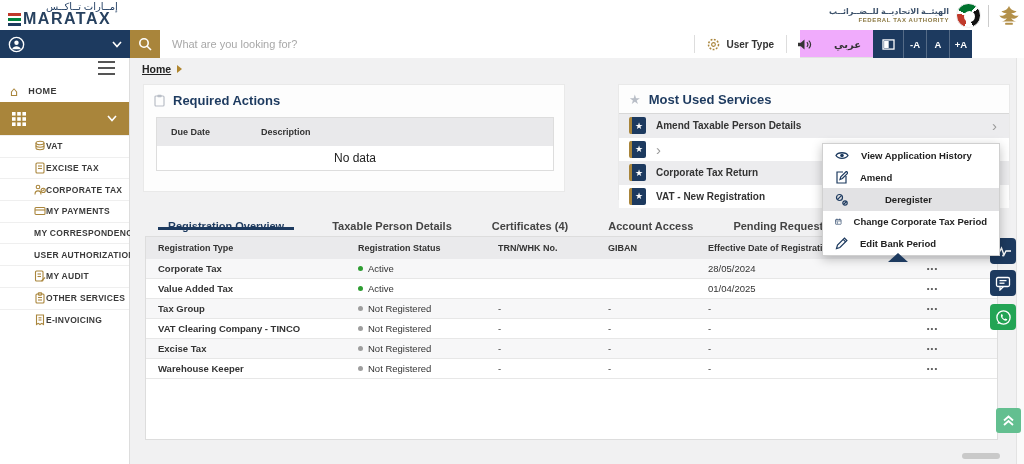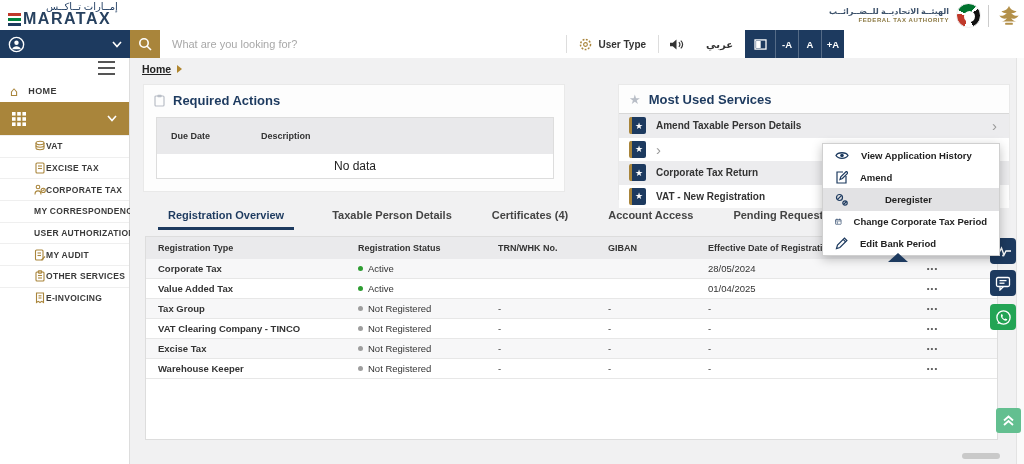--- a/index.html
+++ b/index.html
@@ -21,21 +21,21 @@
   .fta-text { text-align:right; line-height:1.15; }
   .fta-ar { font-size:8px; font-weight:700; color:#3d526b; white-space:nowrap; }
   .fta-en { font-size:6px; font-weight:700; letter-spacing:.6px; color:#8a7740; white-space:nowrap; }
   .fta-donut { width:25px; height:25px; border-radius:50%;
     background:conic-gradient(from 200deg,#c0392b 0 22%,#fff 22% 27%,#00732f 27% 55%,#fff 55% 60%,#111 60% 88%,#fff 88% 100%);
     position:relative; border:1px solid #eee; }
   .fta-donut::after { content:""; position:absolute; left:7px; top:7px; width:11px; height:11px; background:#fff; border-radius:50%; }
   .fta-divider { width:1px; height:22px; background:#ccc; }
 
   
-  .header-bar { position:absolute; left:0; top:30px; width:844px; height:28px; background:#f0abfc; border-bottom:1px solid #e2e2e2; }
+  .header-bar { position:absolute; left:0; top:30px; width:972px; height:28px; background:#f0abfc; border-bottom:1px solid #e2e2e2; }
   .user-chip { position:absolute; left:0; top:0; width:130px; height:28px; background:#1d3a5f; display:flex; align-items:center; padding:0 8px; cursor:pointer; }
   .user-chip .spacer { flex:1; }
   .search-btn { position:absolute; left:130px; top:0; width:30px; height:28px; background:#a9853b; display:flex; align-items:center; justify-content:center; cursor:pointer; }
   .search-input { position:absolute; left:160px; top:0; width:640px; height:28px; border:none; outline:none; padding:0 12px; font-size:11px; color:#444; background:#fff; font-family:"Liberation Sans","DejaVu Sans",sans-serif; }
   .search-input::placeholder { color:#a8a8a8; }
   .hdr-controls { position:absolute; right:0; top:0; height:28px; display:flex; align-items:stretch; }
   .hdr-sep { width:1px; background:#ddd; margin:5px 0; }
   .user-type { display:flex; align-items:center; gap:6px; padding:0 12px; cursor:pointer; }
   .user-type-label { font-size:10px; font-weight:700; color:#333; }
   .speaker-btn { display:flex; align-items:center; padding:0 10px; cursor:pointer; }
@@ -61,38 +61,38 @@
   .side-item .lbl { font-size:8.5px; font-weight:700; color:#3a3a3a; letter-spacing:.3px; white-space:nowrap; }
 
   
   .main-bg { position:absolute; left:130px; top:79px; width:894px; height:385px; background:#f1f1f2; }
 
   
   .panel-title { display:flex; align-items:center; gap:8px; font-size:13px; font-weight:700; color:#1d3a5f; }
   .req-panel { position:absolute; left:143px; top:84px; width:422px; height:108px; background:#fdfdfd; border:1px solid #e9e9e9; }
   .req-panel .panel-title { margin:8px 0 0 10px; }
   .req-table { position:absolute; left:12px; top:32px; width:398px; border:1px solid #ddd; }
-  .req-head { display:grid; grid-template-columns:90px 1fr; background:#e9e9eb; height:36px; align-items:center; }
+  .req-head { display:grid; grid-template-columns:90px 1fr; background:#e9e9eb; height:28px; align-items:center; }
   .req-head div { font-size:9px; font-weight:700; color:#333; padding-left:14px; }
   .req-empty { height:24px; display:flex; align-items:center; justify-content:center; font-size:12px; font-weight:400; color:#222; background:#fff; }
 
   
   .svc-panel { position:absolute; left:618px; top:84px; width:392px; height:116px; background:#fdfdfd; border:1px solid #e9e9e9; }
   .svc-panel .panel-title { margin:7px 0 6px 10px; }
   .svc-list { border-top:1px solid #d8d8d8; }
   .svc-row { height:23.5px; display:flex; align-items:center; padding:0 10px; gap:10px; cursor:pointer; }
   .svc-row:nth-child(odd) { background:#ececee; }
   .svc-row:nth-child(even) { background:#fff; }
   .svc-star { width:17px; height:17px; background:#1d3a5f; border-left:3px solid #a9853b; border-radius:2px; color:#fff; font-size:9px; display:flex; align-items:center; justify-content:center; font-family:"DejaVu Sans",sans-serif; }
   .svc-label { font-size:10px; font-weight:700; color:#333; flex:1; }
   .svc-chev { font-size:15px; color:#999; line-height:1; margin-right:2px; }
 
   
   .tabs { position:absolute; left:158px; top:205px; height:25px; display:flex; gap:36px; }
-  .tab { font-size:11px; color:#444; font-weight:700; padding:4px 2px; cursor:pointer; white-space:nowrap; }
+  .tab { font-size:11px; color:#444; font-weight:700; padding:4px 2px; cursor:pointer; white-space:nowrap;margin-top:11px; }
   .tab.active { color:#1d3a5f; border-bottom:3px solid #1d3a5f; padding:4px 10px; }
 
   
   .reg-panel { position:absolute; left:145px; top:236px; width:853px; height:204px; background:#fff; border:1px solid #ddd; }
   .reg-grid-row { display:grid; grid-template-columns:200px 140px 110px 100px 160px 1fr; align-items:center; }
   .reg-head { background:#eaeaec; height:22px; }
   .reg-head div { font-size:9px; font-weight:700; color:#333; padding-left:12px; white-space:nowrap; }
   .reg-row { height:20px; border-bottom:1px solid #e7e7e7; }
   .reg-row:nth-child(even) { background:#f7f7f8; }
   .reg-row > div { font-size:9.5px; color:#333; padding-left:12px; white-space:nowrap; }
@@ -275,20 +275,29 @@
               <path d="M1 10.5c0-2.4 1.4-3.6 3-3.6s3 1.2 3 3.6"></path>
               <circle cx="9.2" cy="6.4" r="2.1"></circle>
               <line x1="8.4" y1="7.2" x2="10" y2="5.6"></line>
             </g>
           </svg>
         <span class="lbl">CORPORATE TAX</span>
       </div>
       <div class="side-item">
         <svg width="12" height="12" viewBox="0 0 12 12">
             <g fill="none" stroke="#a9853b" stroke-width="1.1">
+              <rect x="1" y="2.5" width="10" height="7" rx="1"></rect>
+              <line x1="1" y1="5" x2="11" y2="5"></line>
+            </g>
+          </svg>
+        <span class="lbl">MY PAYMENTS</span>
+      </div>
+      <div class="side-item">
+        <svg width="12" height="12" viewBox="0 0 12 12">
+            <g fill="none" stroke="#a9853b" stroke-width="1.1">
               <path d="M1 4.5L6 1l5 3.5"></path>
               <line x1="2.5" y1="5.5" x2="2.5" y2="9.5"></line>
               <line x1="6" y1="5.5" x2="6" y2="9.5"></line>
               <line x1="9.5" y1="5.5" x2="9.5" y2="9.5"></line>
               <line x1="1" y1="10.8" x2="11" y2="10.8"></line>
             </g>
           </svg>
         <span class="lbl">MY CORRESPONDENCE</span>
       </div>
       <div class="side-item">

